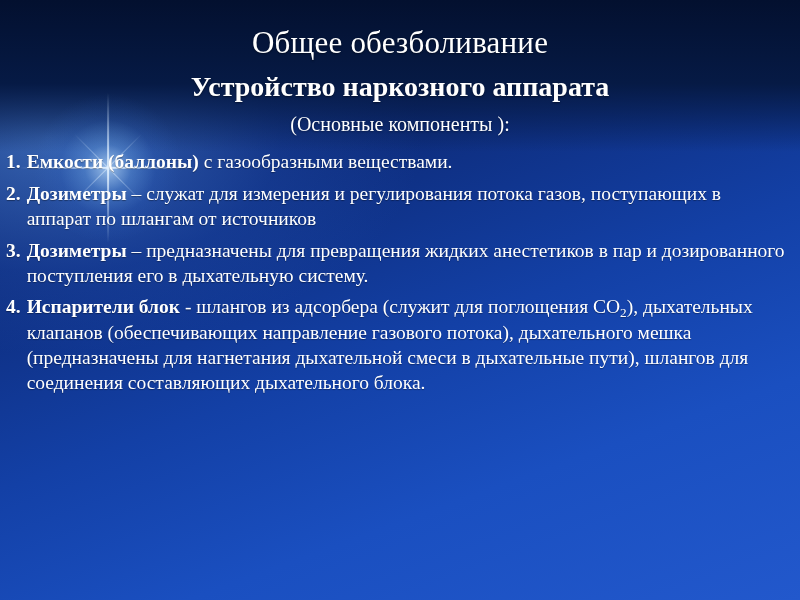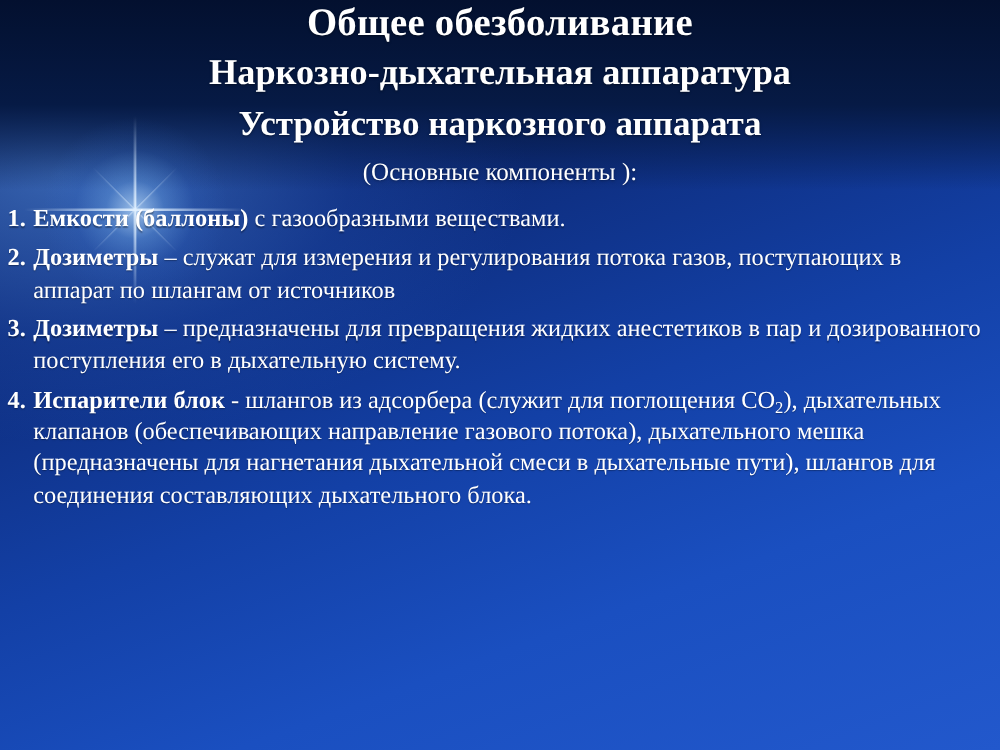--- a/index.html
+++ b/index.html
@@ -81,23 +81,23 @@
     z-index: 3;
     padding: 0;
   }
 
   .title-block {
     text-align: center;
     color: #ffffff;
   }
   .title-1 {
     font-size: 31px;
-    font-weight: bold;
+    font-weight: normal;
     letter-spacing: 0.2px;
-    padding-top: 1px;
+    padding-top: 26px;
     line-height: 1.12;
     text-shadow: 0 1px 2px rgba(0,0,0,0.45);
   }
   .title-2 {
     font-size: 29px;
     font-weight: bold;
     padding-top: 6px;
     line-height: 1.12;
     text-shadow: 0 1px 2px rgba(0,0,0,0.45);
   }
@@ -158,21 +158,20 @@
     <div class="ray ray-h"></div>
     <div class="ray ray-v"></div>
     <div class="ray ray-d1"></div>
     <div class="ray ray-d2"></div>
   </div>
 
   <div class="content">
 
     <div class="title-block">
       <div class="title-1">Общее обезболивание</div>
-      <div class="title-2">Наркозно-дыхательная аппаратура</div>
       <div class="title-3">Устройство наркозного аппарата</div>
       <div class="title-4">(Основные компоненты ):</div>
     </div>
 
     <div class="body-list">
 
       <div class="item">
         <span class="num">1.</span>
         <span class="text"><span class="lead">Емкости (баллоны)</span><span> с газообразными веществами.</span></span>
       </div>

